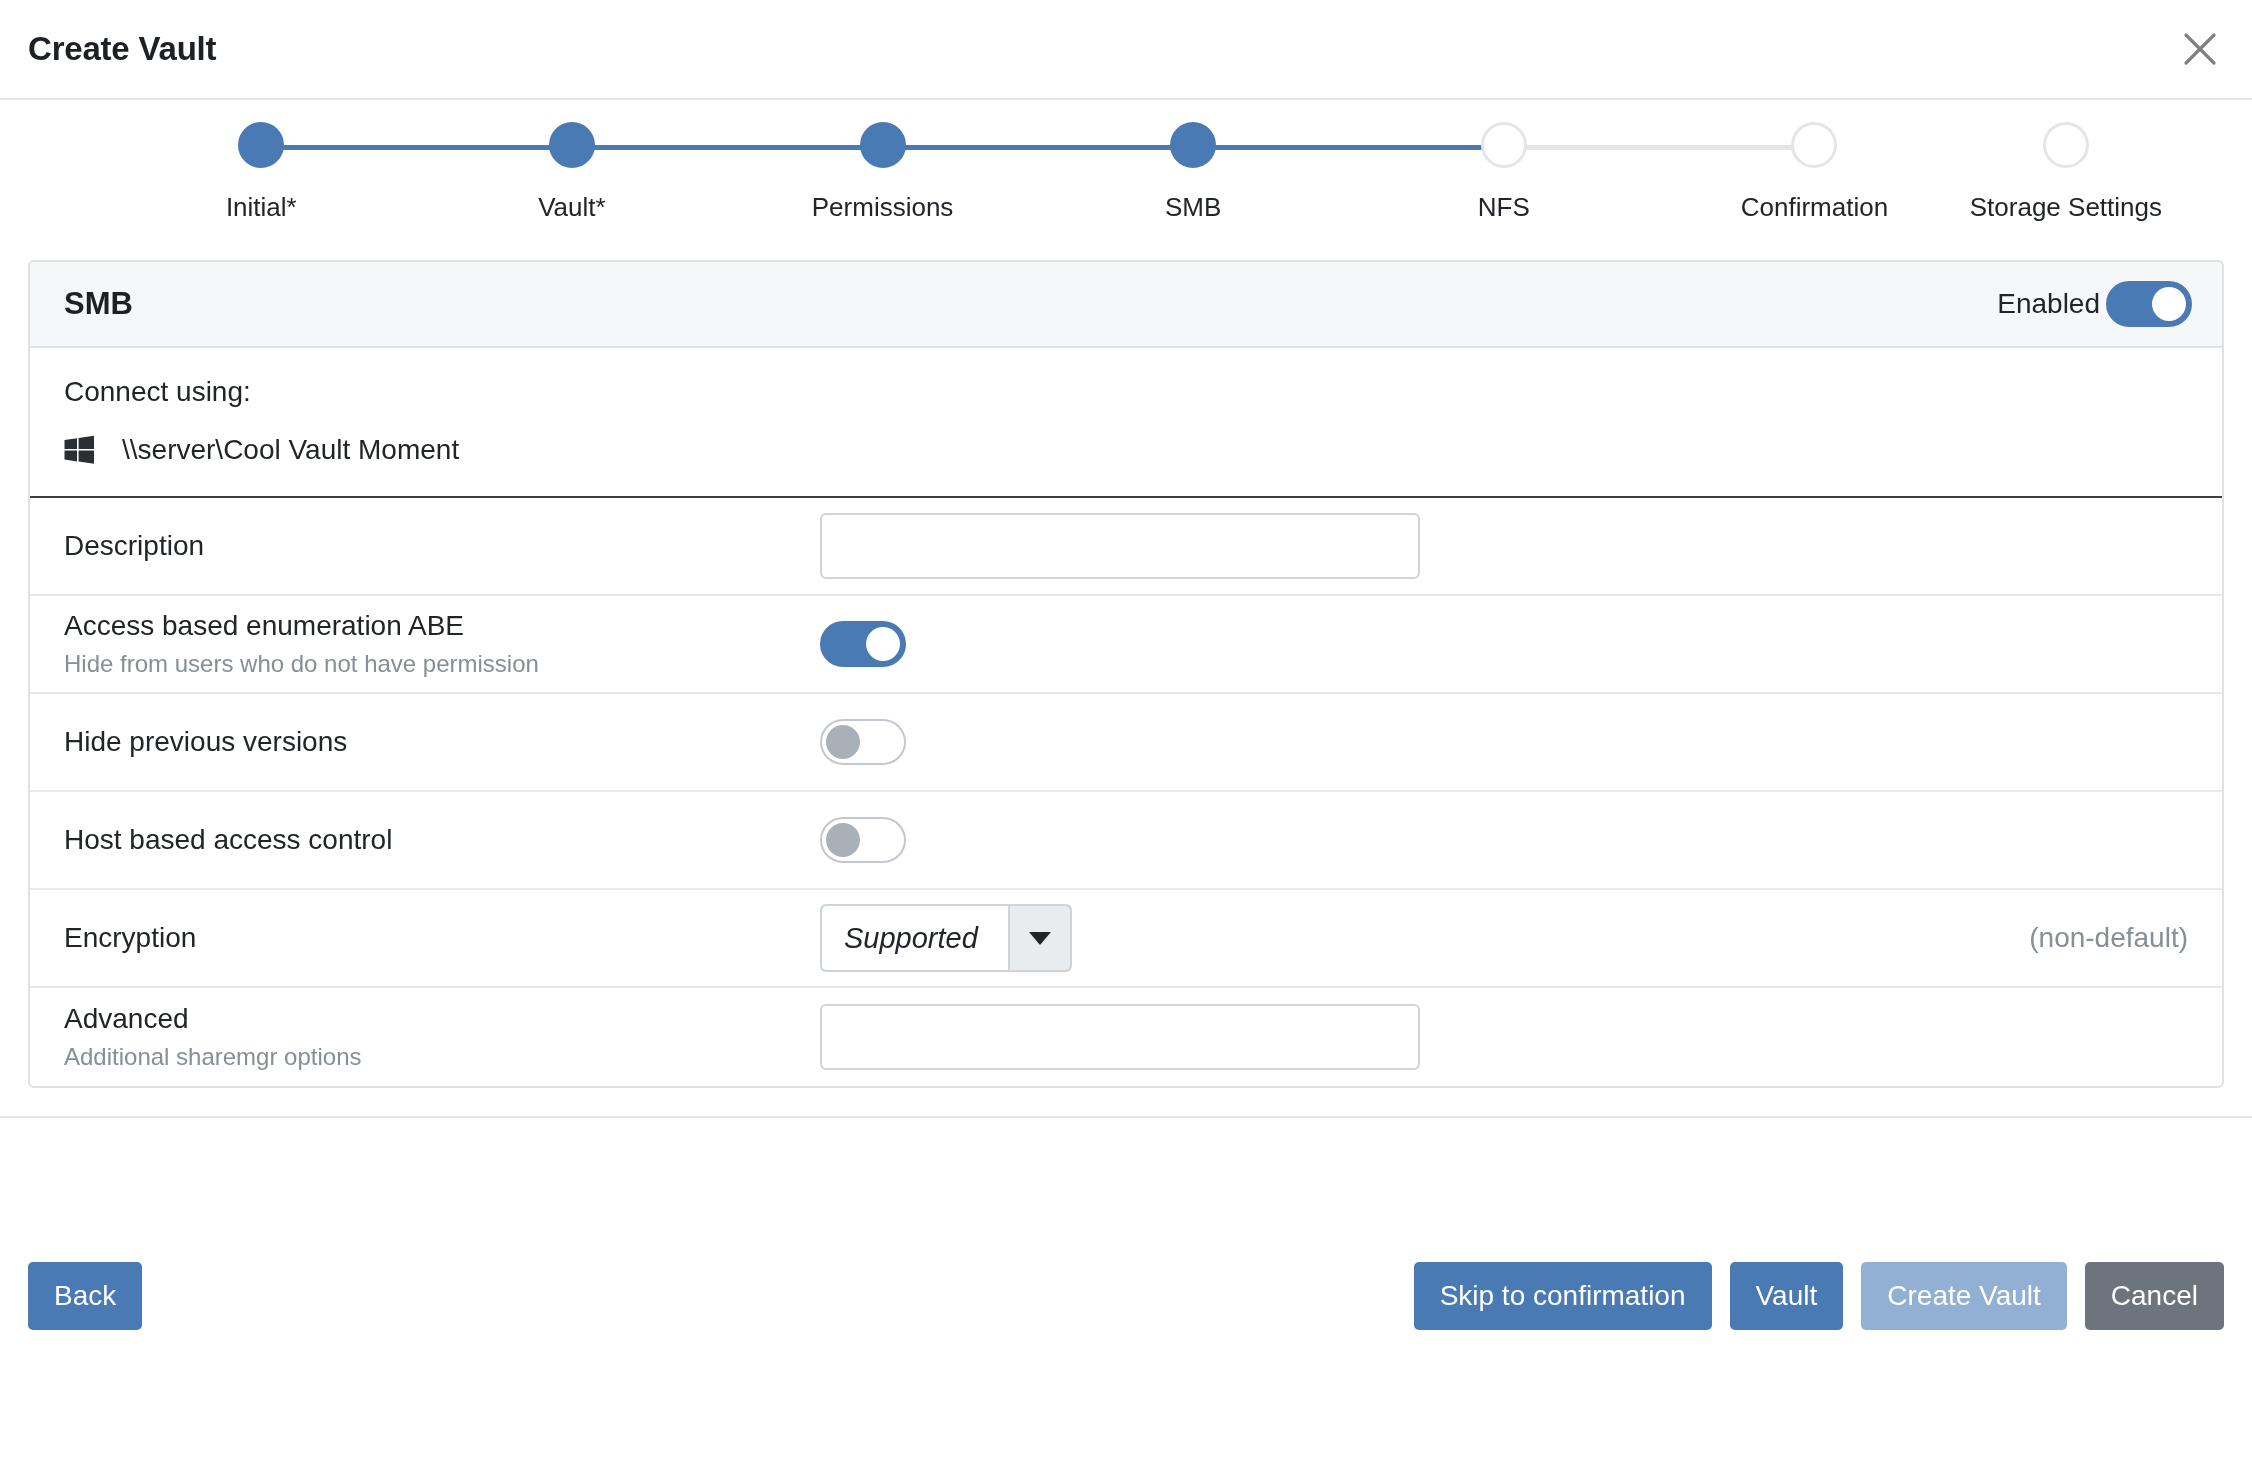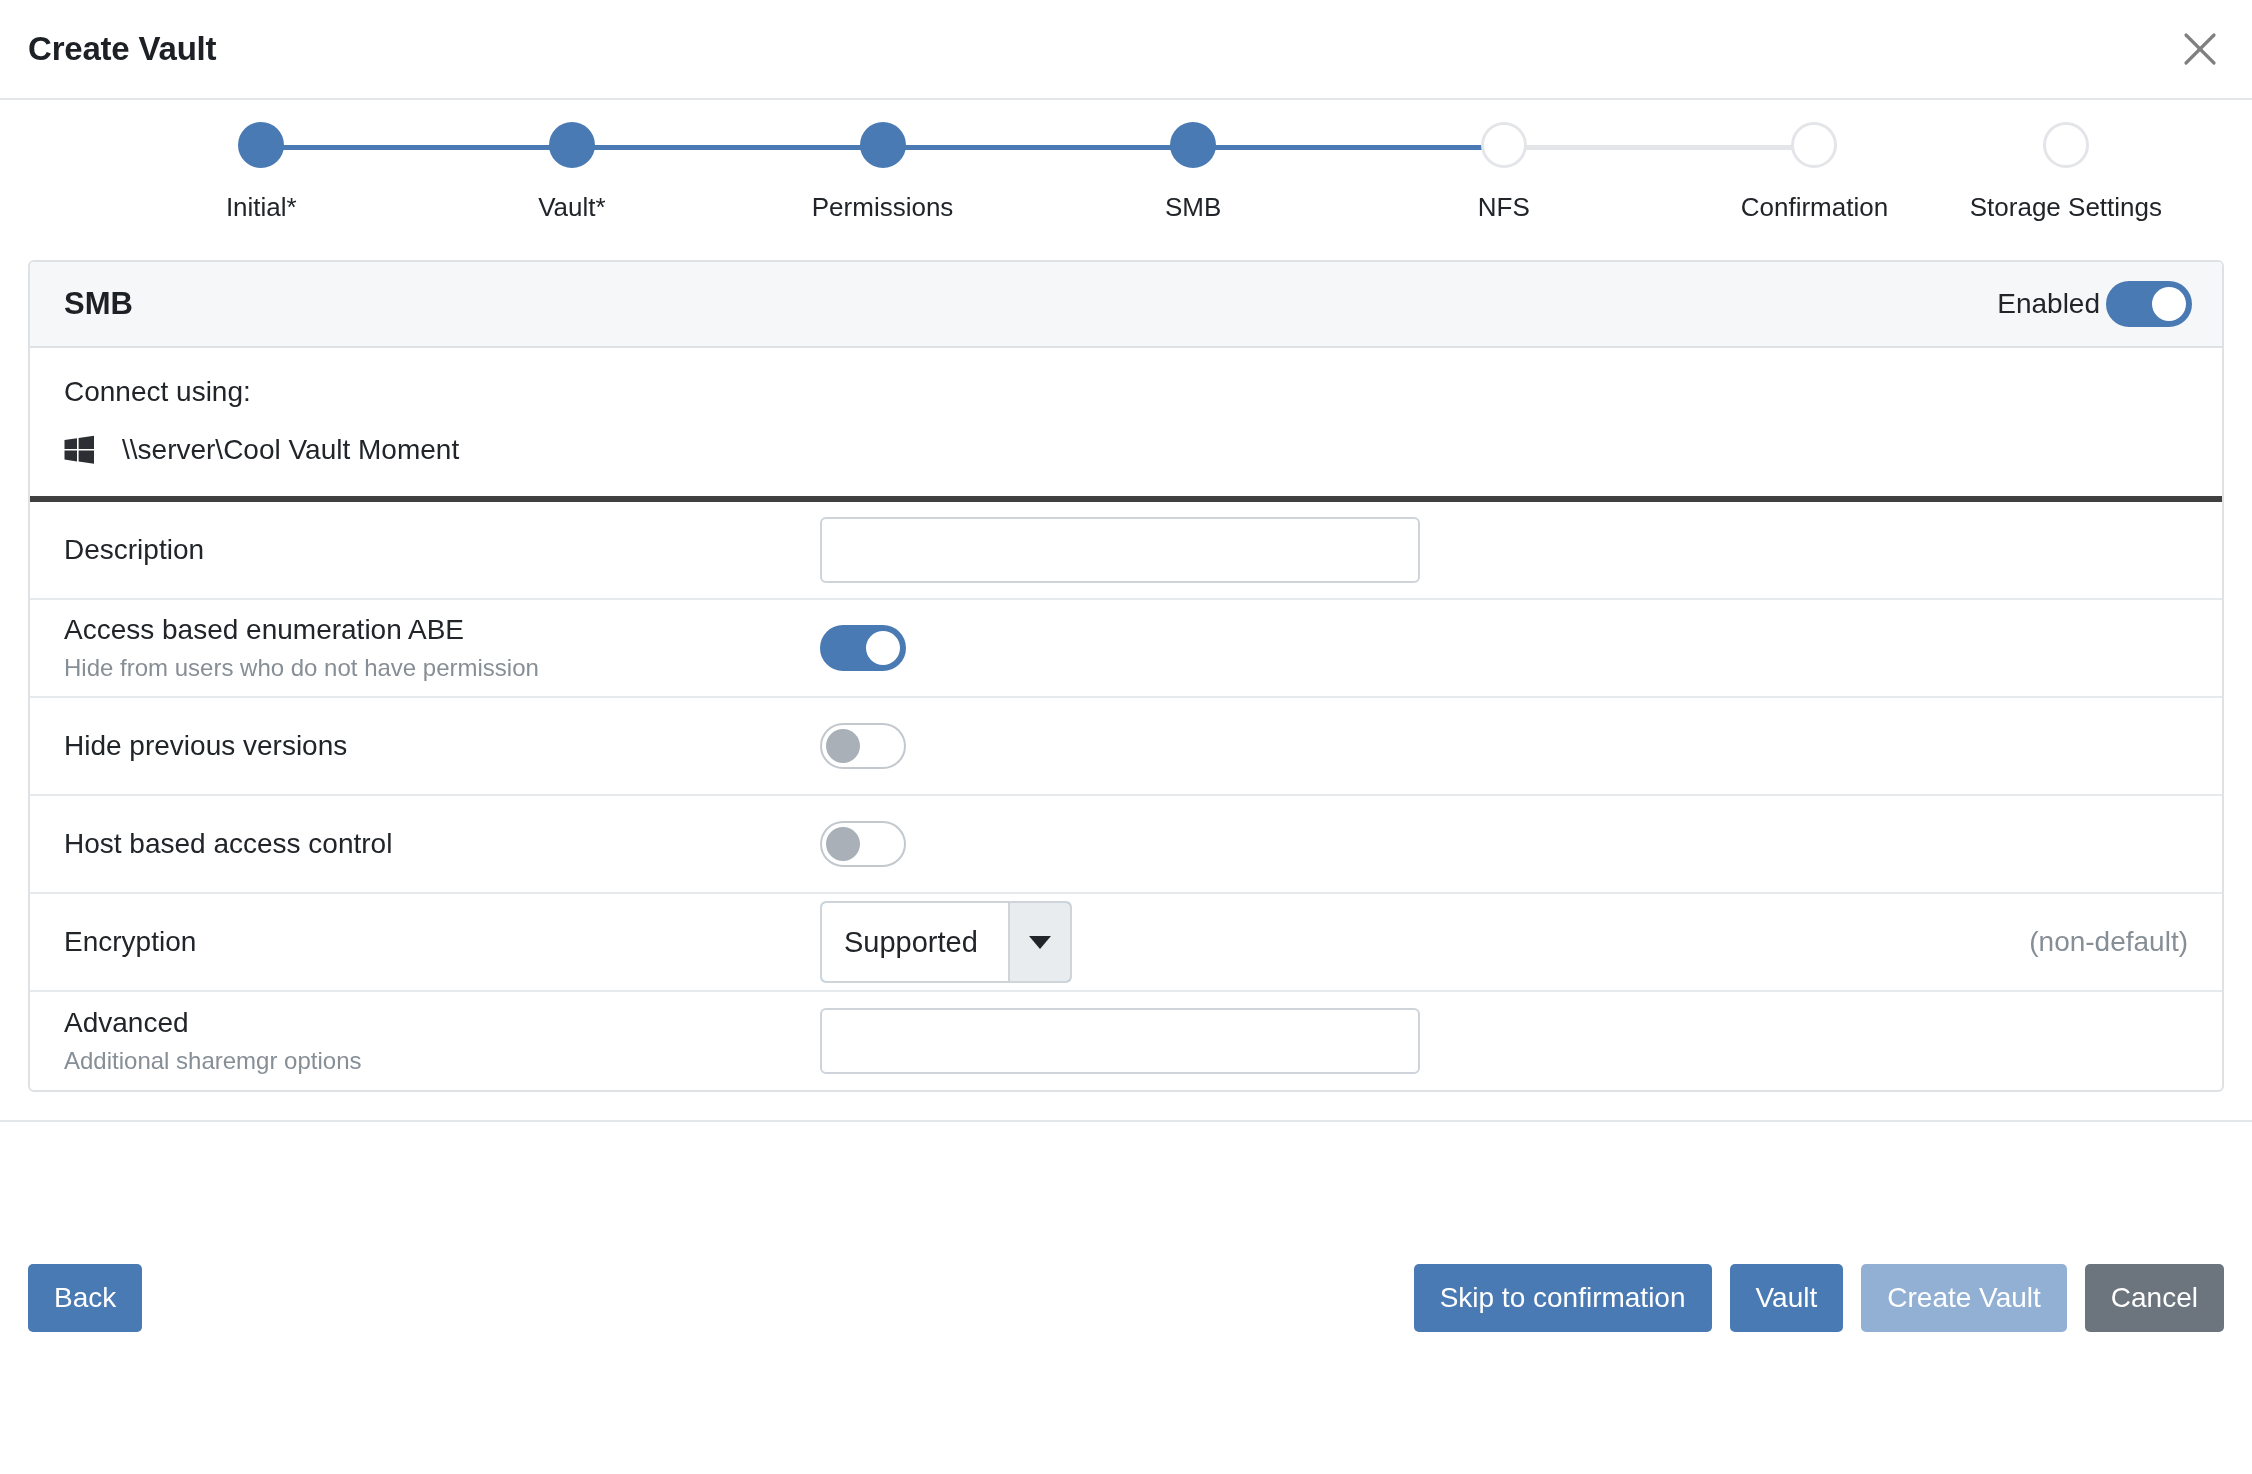--- a/index.html
+++ b/index.html
@@ -168,21 +168,21 @@
   }
   .toggle.on .knob {
     left: auto;
     right: 4px;
     background: #ffffff;
   }
 
   
   .connect-block {
     padding: 28px 18px 30px 34px;
-    border-bottom: 6px solid #404040;
+    border-bottom: 2px solid #404040;
   }
   .connect-label {
     font-size: 28px;
     color: #212529;
     margin-bottom: 26px;
   }
   .connect-path {
     display: flex;
     align-items: center;
     gap: 28px;
@@ -239,26 +239,27 @@
     font-family: "Liberation Sans", sans-serif;
     color: #495057;
     background: #ffffff;
     outline: none;
   }
 
   
   .dropdown {
     display: flex;
     align-items: stretch;
-    height: 82px;
+    height: 68px;
     border: 2px solid #ced4da;
     border-radius: 6px;
     overflow: hidden;
     cursor: pointer;
     background: #0ea5e9;
+    font-style: italic;
   }
   .dropdown .dd-value {
     display: flex;
     align-items: center;
     padding: 0 22px;
     font-size: 29px;
     color: #212529;
     background: #ffffff;
     min-width: 186px;
   }

